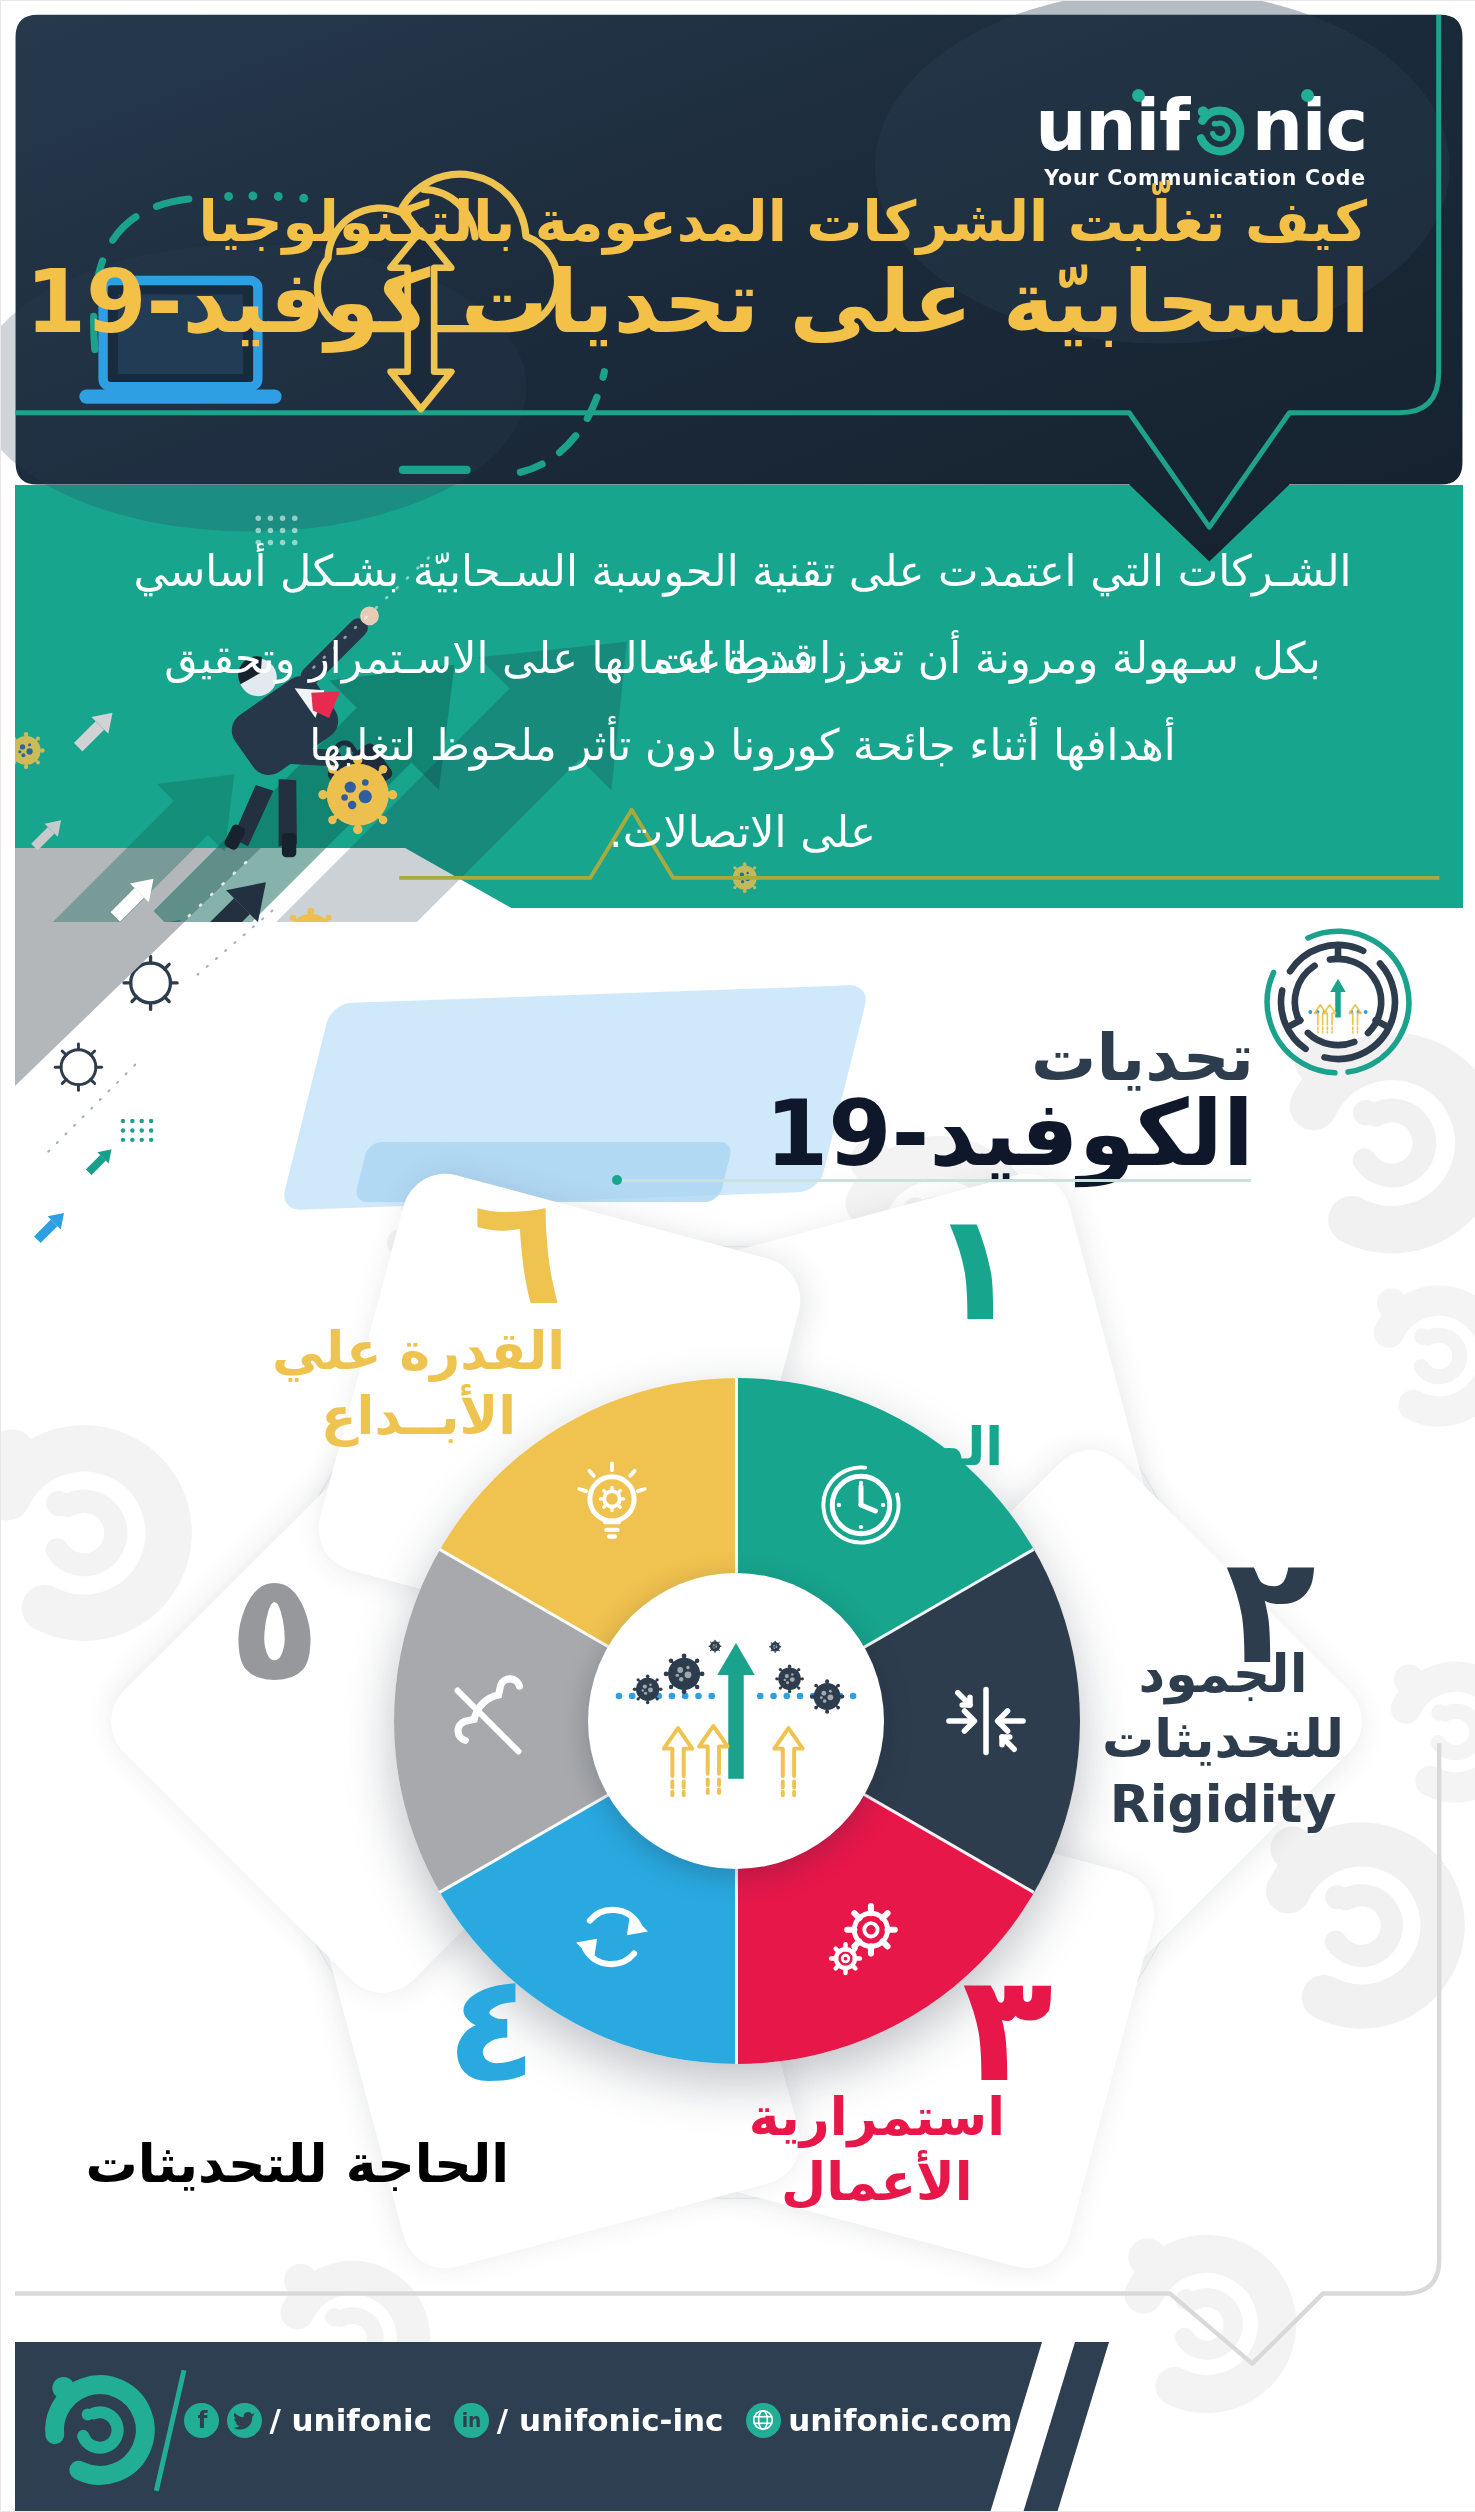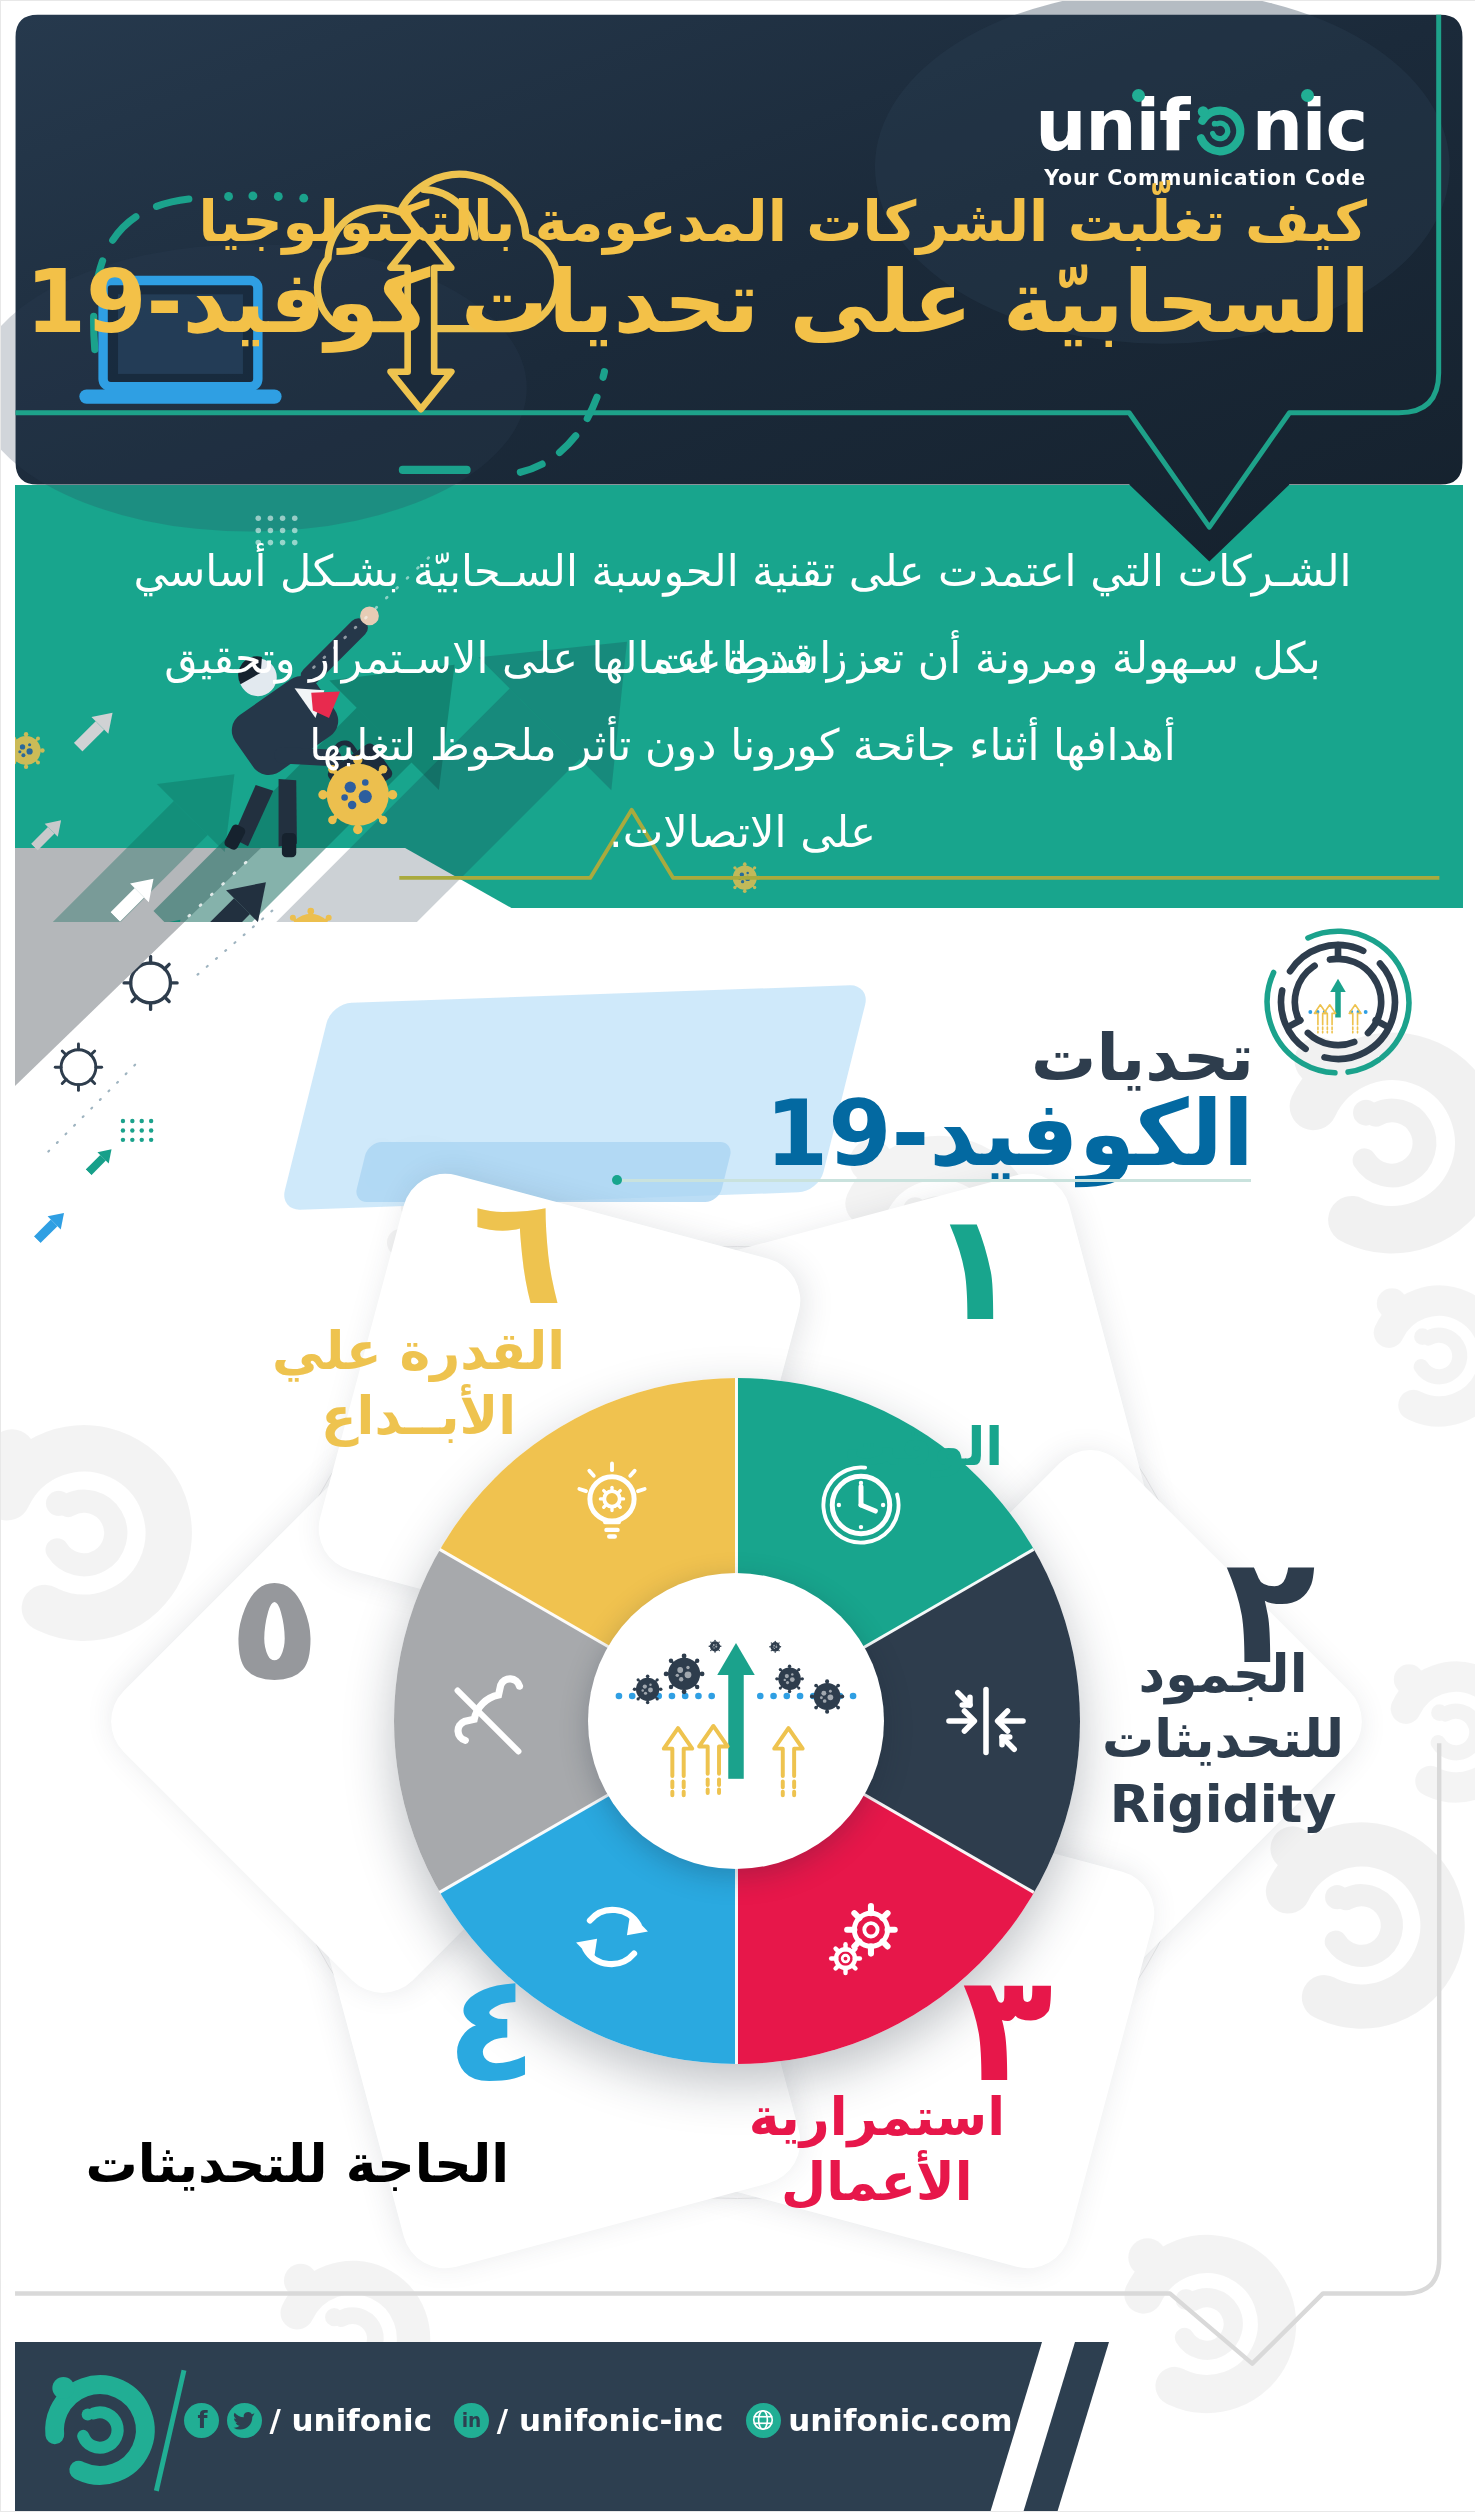--- a/index.html
+++ b/index.html
@@ -20,21 +20,21 @@
   .illus-svg{left:14px;top:484px;z-index:6;}
   .intro{left:70px;right:61px;top:527px;z-index:7;direction:rtl;text-align:center;color:#ffffff;
          font-size:43px;font-weight:500;}
   .intro div{height:87px;line-height:87px;}
   .wdecor-svg{left:14px;top:841px;z-index:3;}
   .blue-quad-a{left:307px;top:993px;width:534px;height:207px;border-radius:20px;z-index:2;
          background:rgba(199,229,249,.85);transform:skewX(-14deg) skewY(-2deg);}
   .blue-quad-b{left:360px;top:1141px;width:365px;height:60px;border-radius:13.3px;z-index:2;
          background:rgba(170,213,243,.8);transform:skewX(-14deg);}
   .sec-title-small{right:221px;top:1019px;z-index:7;color:#2e3d4d;font-size:65px;font-weight:bold;direction:rtl;}
-  .sec-title-big{right:221px;top:1080px;z-index:7;color:#0369a1;font-size:91px;font-weight:bold;direction:rtl;}
+  .sec-title-big{right:221px;top:1080px;z-index:7;color:#0f172a;font-size:91px;font-weight:bold;direction:rtl;}
   .sec-underline{left:619px;top:1178px;width:631px;height:2.8px;background:#c9e2dd;z-index:7;}
   .sec-underline-dot{left:611px;top:1174px;width:10px;height:10px;border-radius:50%;background:#18a58d;z-index:7;}
   .maze-svg{left:1254px;top:918px;z-index:7;}
   
   .petal{width:409px;height:409px;background:#ffffff;border-radius:43px;z-index:3;
          box-shadow:0 5.5px 30px rgba(45,55,70,.13);}
   .pie{left:393px;top:1377px;width:686px;height:686px;border-radius:50%;z-index:4;
        box-shadow:0 19.4px 50px rgba(25,35,50,.28);
        background:conic-gradient(from 0deg,#18a58d 0deg 60deg,#2e3d4d 60deg 120deg,#e7174a 120deg 180deg,
                   #2aa9e0 180deg 240deg,#a7a9ac 240deg 300deg,#f0c24f 300deg 360deg);}

